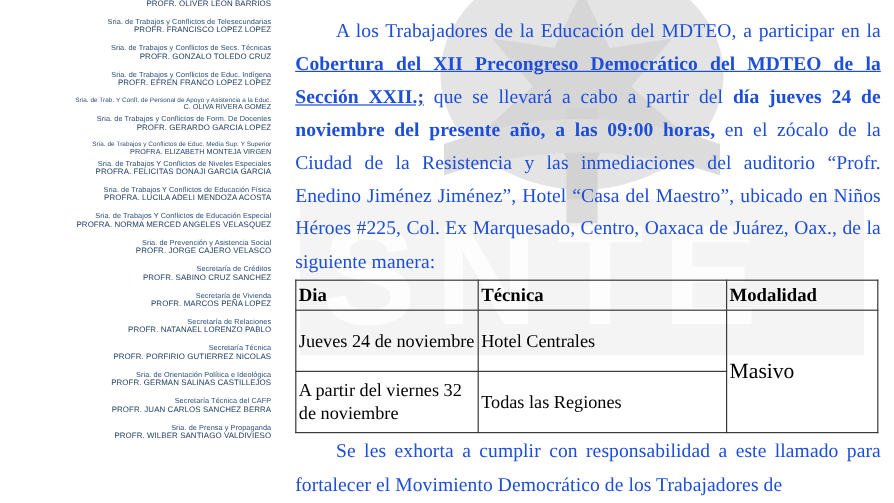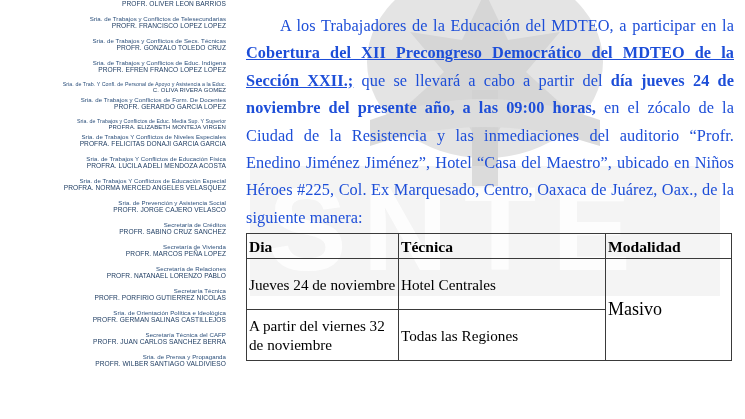--- a/index.html
+++ b/index.html
@@ -228,20 +228,21 @@
       <div class="officer">
         <span class="post">Sria. de Prensa y Propaganda</span>
         <span class="name">PROFR. WILBER SANTIAGO VALDIVIESO</span>
       </div>
     </aside>
 
   <section id="main">
 
     <p class="body para-1"><span>A los Trabajadores de la Educación del MDTEO, a participar en la </span><span class="bu">Cobertura del XII Precongreso Democrático del MDTEO de la Sección XXII.;</span><span> que se llevará a cabo a partir del </span><span class="b">día jueves 24 de noviembre del presente año, a las 09:00 horas,</span><span> en el zócalo de la Ciudad de la Resistencia y las inmediaciones del auditorio “Profr. Enedino Jiménez Jiménez”, Hotel “Casa del Maestro”, ubicado en Niños Héroes #225, Col. Ex Marquesado, Centro, Oaxaca de Juárez, Oax., de la siguiente manera:</span></p>
 
+    <p class="body para-2" style="margin-top:120px;">Se les exhorta a cumplir con responsabilidad a este llamado para fortalecer el Movimiento Democrático de los Trabajadores de</p>
   </section>
 
   <table id="schedule-table">
     <colgroup>
       <col class="col-day">
         <col class="col-reg">
         <col class="col-mod">
     </colgroup>
     <thead>
       <tr>

